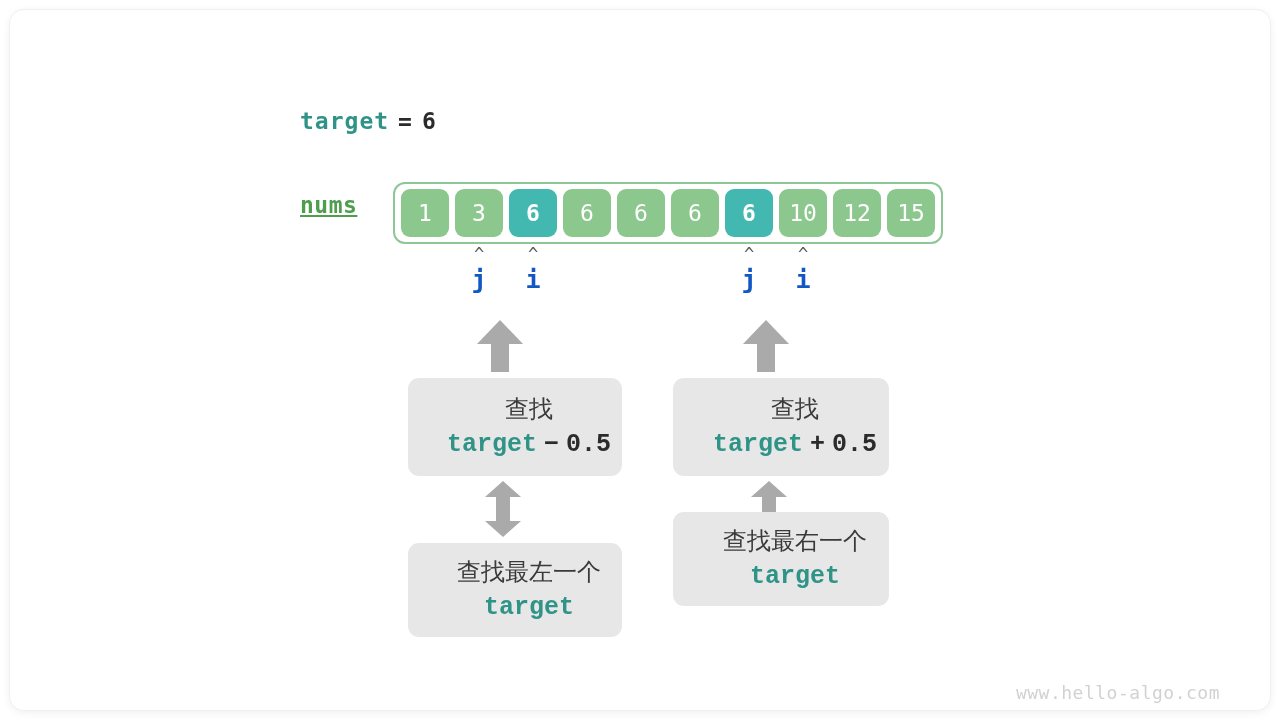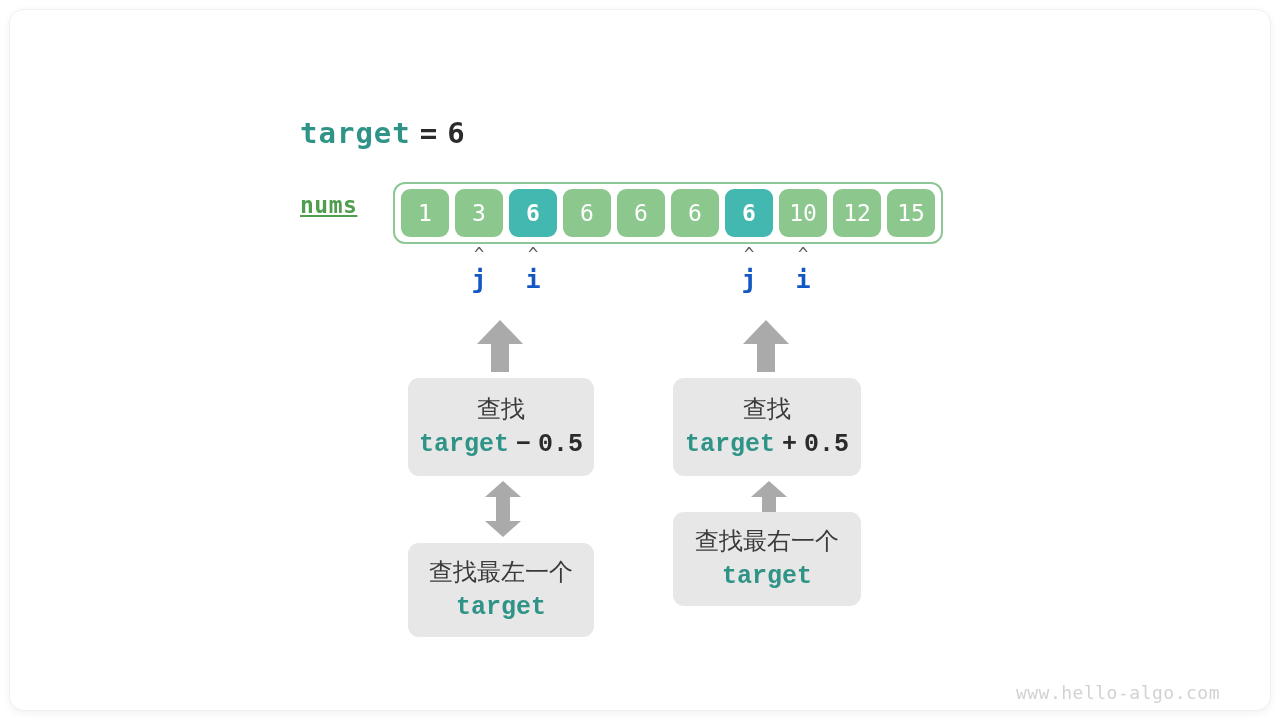--- a/index.html
+++ b/index.html
@@ -33,22 +33,22 @@
     font-weight: bold;
   }
   .teal   { color: #2f9487; }
   .green  { color: #4e9e4e; }
   .dark   { color: #2b2b2b; }
 
   
   #target-line {
     position: absolute;
     left: 290px;
-    top: 106px;
-    font-size: 29px;
+    top: 98px;
+    font-size: 23px;
     letter-spacing: 1px;
     white-space: nowrap;
   }
   #target-line .eq { color: #2b2b2b; margin: 0 9px; }
 
   
   #nums-label {
     position: absolute;
     left: 290px;
     top: 182px;
@@ -137,20 +137,21 @@
 
   
   .box {
     position: absolute;
     background: #e7e7e7;
     border-radius: 11px;
     display: flex;
     flex-direction: column;
     align-items: center;
     justify-content: center;
+    padding-left: 28px;
   }
   .box .line1 {
     font-family: "DejaVu Sans", sans-serif;
     font-size: 24px;
     color: #3a3a3a;
     line-height: 32px;
   }
   .box .line2 {
     font-family: Liberation Mono, monospace;
     font-size: 25px;

